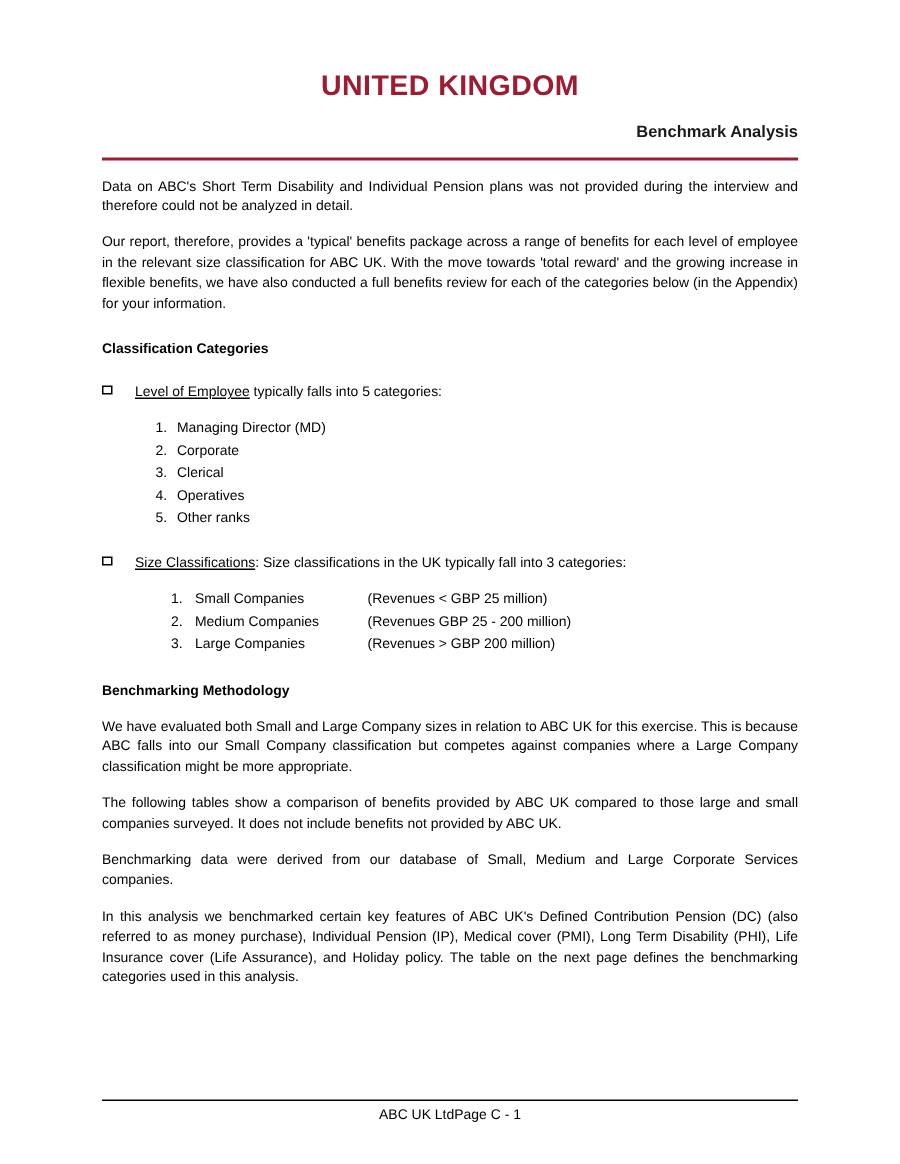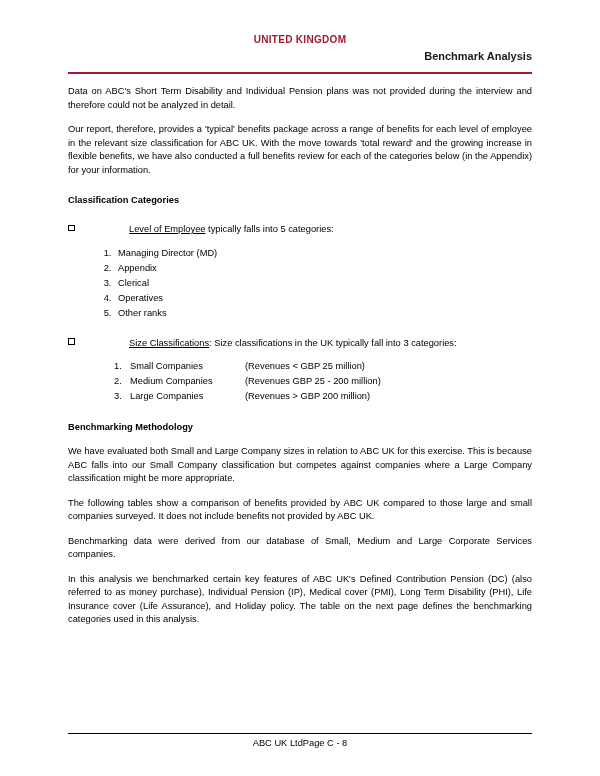--- a/index.html
+++ b/index.html
@@ -17,24 +17,24 @@
   .page {
     position: relative;
     width: 600px;
     height: 776px;
     box-sizing: border-box;
     padding: 34px 68px 0 68px;
   }
   .doc-title {
     text-align: center;
     color: #9e1b32;
-    font-size: 10px;
+    font-size: 19px;
     font-weight: bold;
     letter-spacing: 0.3px;
-    margin: 0;
+    margin: 12px;
     padding: 0;
     line-height: 1.25;
   }
   .doc-subtitle {
     text-align: right;
     color: #1a1a1a;
     font-size: 11px;
     font-weight: bold;
     margin: 3px 0 0 0;
     line-height: 1.25;
@@ -54,21 +54,20 @@
   .section-head {
     font-weight: bold;
     margin: 17px 0 0 0;
     line-height: 1.4;
   }
   .bullet-row {
     display: flex;
     align-items: flex-start;
     margin: 16px 0 0 0;
     line-height: 1.45;
-    gap: 39px;
   }
   .bullet-marker {
     width: 22px;
     flex: 0 0 22px;
     font-size: 7.5px;
     line-height: 1.7;
     color: #000;
   }
   .bullet-marker .sq {
     display: inline-block;
@@ -139,21 +138,21 @@
 
   <p class="section-head">Classification Categories</p>
 
   <div class="bullet-row">
     <span class="bullet-marker"><span class="sq"></span></span>
     <span class="bullet-text"><span class="u">Level of Employee</span><span> typically falls into 5 categories:</span></span>
   </div>
 
   <ol class="numlist">
     <li>Managing Director (MD)</li>
-    <li>Appendix</li>
+    <li>Corporate</li>
     <li>Clerical</li>
     <li>Operatives</li>
     <li>Other ranks</li>
   </ol>
 
   <div class="bullet-row">
     <span class="bullet-marker"><span class="sq"></span></span>
     <span class="bullet-text"><span class="u">Size Classifications</span><span>:  Size classifications in the UK typically fall into 3 categories:</span></span>
   </div>
 
@@ -179,17 +178,17 @@
   <p class="body-text tight">We have evaluated both Small and Large Company sizes in relation to ABC UK for this exercise. This is because ABC falls into our Small Company classification but competes against companies where a Large Company classification might be more appropriate.</p>
   <p class="body-text">The following tables show a comparison of benefits provided by ABC UK compared to those large and small companies surveyed. It does not include benefits not provided by ABC UK.</p>
   <p class="body-text">Benchmarking data were derived from our database of Small, Medium and Large Corporate Services companies.</p>
 
   <p class="body-text tight">In this analysis we benchmarked certain key features of ABC UK's Defined Contribution Pension (DC) (also referred to as money purchase), Individual Pension (IP), Medical cover (PMI), Long Term Disability (PHI), Life Insurance cover (Life Assurance), and Holiday policy. The table on the next page defines the benchmarking categories used in this analysis.</p>
 
   <div class="footer">
     <hr class="footer-rule">
     <div class="footer-row">
       <span>ABC UK Ltd</span>
-      <span>Page C - 8</span>
+      <span>Page C - 1</span>
     </div>
   </div>
 
 </div>
 
 </body></html>

